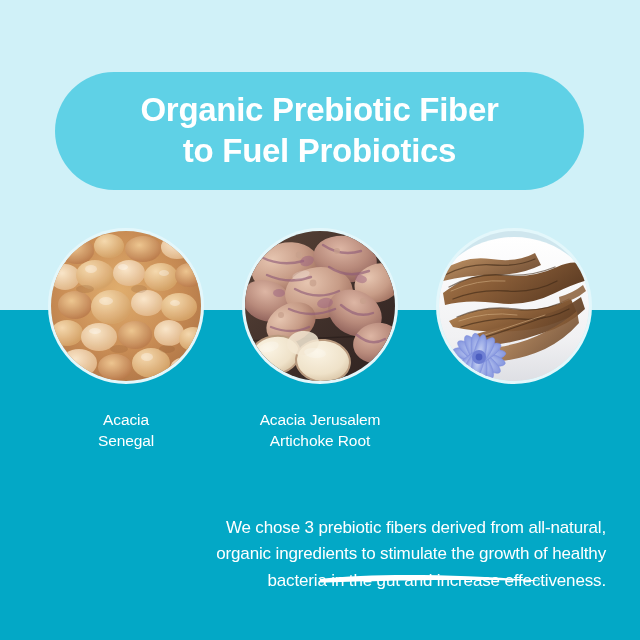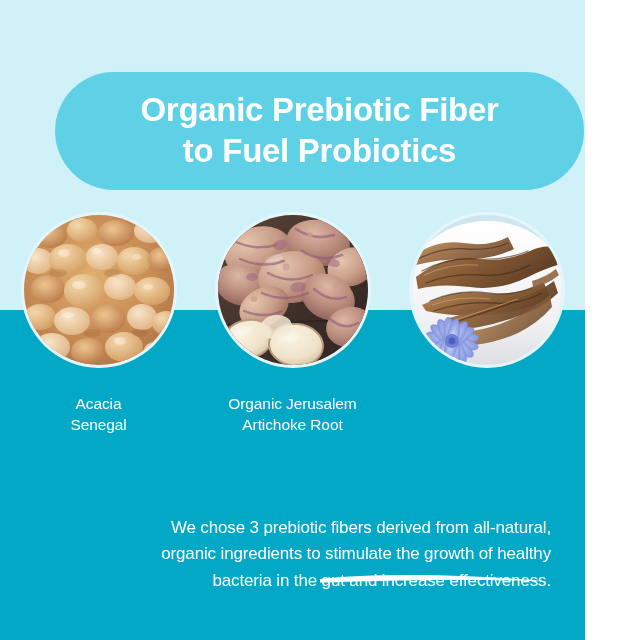--- a/index.html
+++ b/index.html
@@ -6,21 +6,21 @@
   * { margin:0; padding:0; box-sizing:border-box; }
 
   html, body {
     width:640px; height:640px;
     overflow:hidden;
     font-family:"Liberation Sans", sans-serif;
   }
 
   #poster {
     position:relative;
-    width:585px; height:640px;
+    width:640px; height:640px;
     background:#D0F1F8;
     overflow:hidden;
     padding-left:33px;
   }
 
   
   .teal-band {
     position:absolute;
     left:0; right:0;
     top:310px; bottom:0;
@@ -46,21 +46,21 @@
     line-height:1.24;
     letter-spacing:-0.3px;
     padding:0 18px;
     white-space:pre-line;
   }
 
   
   .ingredients {
     position:absolute;
     left:0; right:0;
-    top:212px;
+    top:228px;
     display:flex;
     justify-content:center;
     gap:38px;
   }
   .ingredient { width:156px; }
 
   .circle-wrap {
     width:156px; height:156px;
     border-radius:50%;
     background:#E3F7FB;
@@ -267,21 +267,21 @@
             <ellipse cx="58" cy="112" rx="16" ry="12" fill="#F3E8D2" opacity="0.85" transform="rotate(-8 58 112)"></ellipse>
 
             <g fill="#FFFFFF" opacity="0.22">
               <ellipse cx="24" cy="116" rx="10" ry="5" transform="rotate(-14 24 116)"></ellipse>
               <ellipse cx="70" cy="122" rx="11" ry="5" transform="rotate(6 70 122)"></ellipse>
               <ellipse cx="56" cy="44" rx="9" ry="4" transform="rotate(-16 56 44)"></ellipse>
             </g>
           </svg>
         </div>
       </div>
-      <div class="ingredient-label">Organic Jerusalem
+      <div class="ingredient-label">Acacia Jerusalem
 Artichoke Root</div>
     </div>
 
     <div class="ingredient">
       <div class="circle-wrap">
         <div class="circle-img">
           <svg viewBox="0 0 150 150" preserveAspectRatio="xMidYMid slice" aria-hidden="true">
             <defs>
               <linearGradient id="plateG" x1="0" y1="0" x2="0" y2="1">
                 <stop offset="0%" stop-color="#FFFFFF"></stop>

